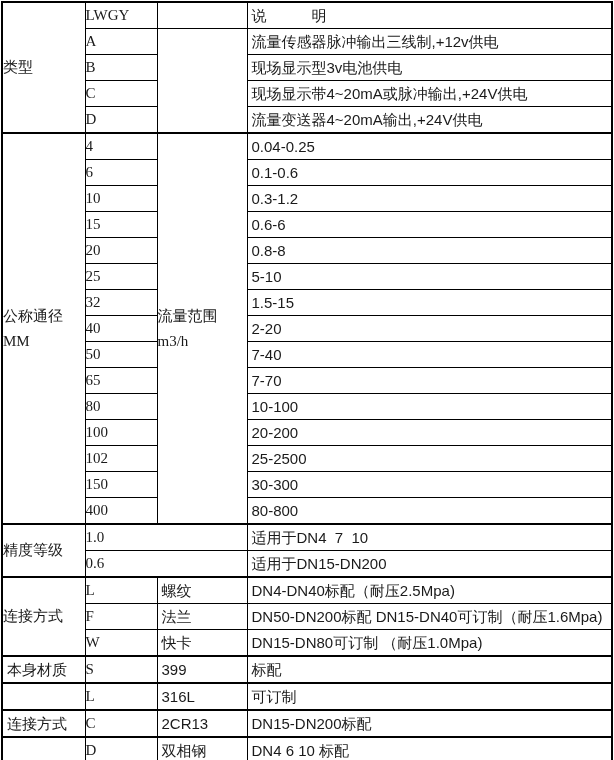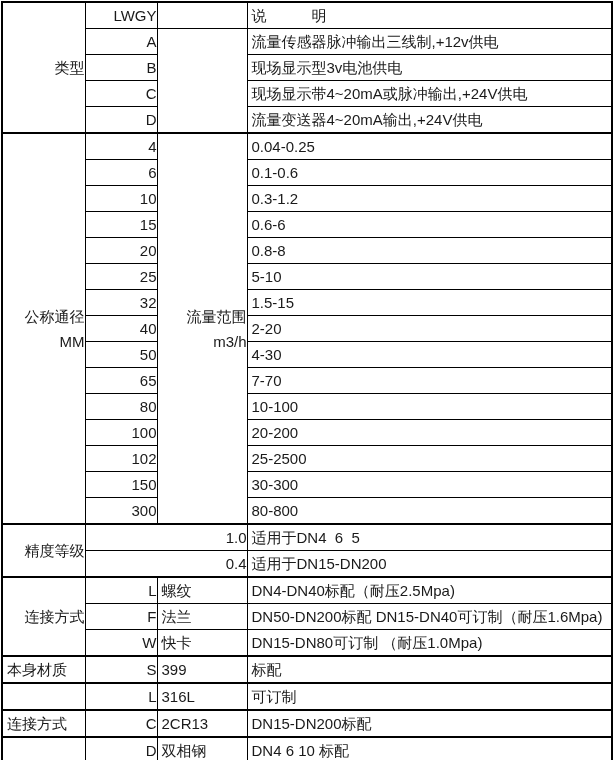--- a/index.html
+++ b/index.html
@@ -29,21 +29,21 @@
     border-width: 2px;
   }
   td {
     height: 25px;
     line-height: 25px;
     vertical-align: middle;
     white-space: pre-wrap;
     overflow: hidden;
     padding: 0;
   }
-  td.c { text-align: right; }
+  td.c { text-align: left; font-family: Liberation Serif, serif; }
   td.l { text-align: left; padding-left: 4px; padding-right: 2px; }
   tr.thick td { border-top-width: 2px; }
   col.c1 { width: 83px; }
   col.c2 { width: 72px; }
   col.c3 { width: 90px; }
   col.c4 { width: 365px; }
 </style>
 </head>
 <body>
 
@@ -112,21 +112,21 @@
     <tr>
       <td class="c">32</td>
       <td class="l">1.5-15</td>
     </tr>
     <tr>
       <td class="c">40</td>
       <td class="l">2-20</td>
     </tr>
     <tr>
       <td class="c">50</td>
-      <td class="l">4-30</td>
+      <td class="l">7-40</td>
     </tr>
     <tr>
       <td class="c">65</td>
       <td class="l">7-70</td>
     </tr>
     <tr>
       <td class="c">80</td>
       <td class="l">10-100</td>
     </tr>
     <tr>
@@ -135,31 +135,31 @@
     </tr>
     <tr>
       <td class="c">102</td>
       <td class="l">25-2500</td>
     </tr>
     <tr>
       <td class="c">150</td>
       <td class="l">30-300</td>
     </tr>
     <tr>
-      <td class="c">300</td>
+      <td class="c">400</td>
       <td class="l">80-800</td>
     </tr>
 
     <tr class="thick">
       <td class="c" rowspan="2">精度等级</td>
       <td class="c" colspan="2">1.0</td>
-      <td class="l">适用于DN4  6  5</td>
-    </tr>
-    <tr>
-      <td class="c" colspan="2">0.4</td>
+      <td class="l">适用于DN4  7  10</td>
+    </tr>
+    <tr>
+      <td class="c" colspan="2">0.6</td>
       <td class="l">适用于DN15-DN200</td>
     </tr>
 
     <tr class="thick">
       <td class="c" rowspan="3">连接方式</td>
       <td class="c">L</td>
       <td class="l">螺纹</td>
       <td class="l">DN4-DN40标配（耐压2.5Mpa)</td>
     </tr>
     <tr>

